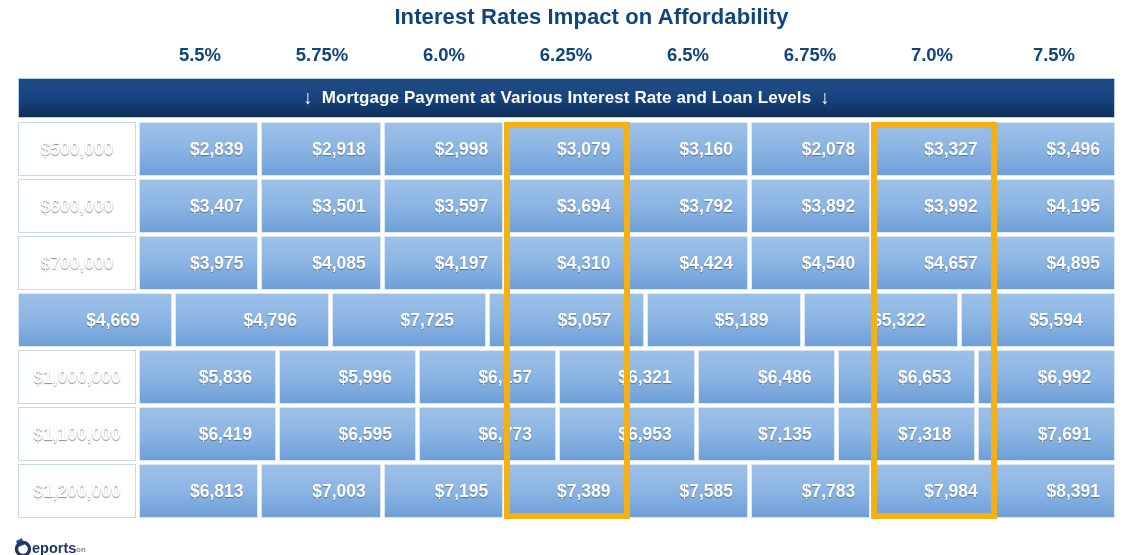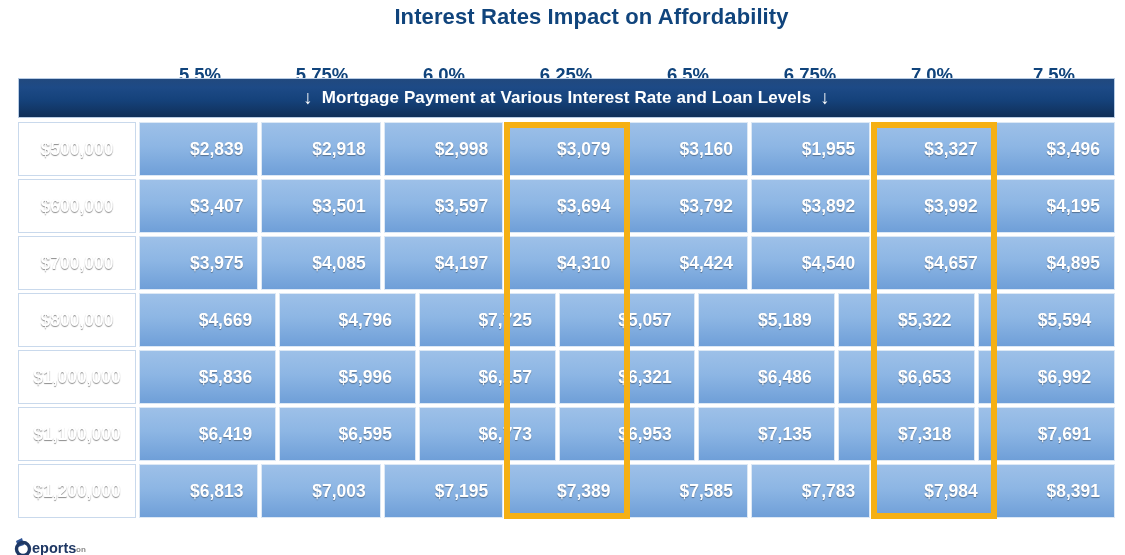--- a/index.html
+++ b/index.html
@@ -28,21 +28,21 @@
     font-weight: bold;
     color: #10447c;
     letter-spacing: 0.1px;
     white-space: nowrap;
     padding-left: 29px;
   }
 
   
   #rate-header-row {
     position: absolute;
-    top: 60px;
+    top: 40px;
     left: 18px;
     width: 1097px;
     height: 30px;
     display: flex;
   }
   #rate-header-row .rate-spacer {
     width: 121px;
     flex: 0 0 121px;
   }
   #rate-header-row .rate-head {
@@ -187,21 +187,21 @@
 
 <div id="grid">
 
   <div class="grid-row">
     <div class="row-head">$500,000</div>
     <div class="data-cell">$2,839</div>
     <div class="data-cell">$2,918</div>
     <div class="data-cell">$2,998</div>
     <div class="data-cell">$3,079</div>
     <div class="data-cell">$3,160</div>
-    <div class="data-cell">$1,955</div>
+    <div class="data-cell">$2,078</div>
     <div class="data-cell">$3,327</div>
     <div class="data-cell">$3,496</div>
   </div>
 
   <div class="grid-row">
     <div class="row-head">$600,000</div>
     <div class="data-cell">$3,407</div>
     <div class="data-cell">$3,501</div>
     <div class="data-cell">$3,597</div>
     <div class="data-cell">$3,694</div>
@@ -217,21 +217,20 @@
     <div class="data-cell">$4,085</div>
     <div class="data-cell">$4,197</div>
     <div class="data-cell">$4,310</div>
     <div class="data-cell">$4,424</div>
     <div class="data-cell">$4,540</div>
     <div class="data-cell">$4,657</div>
     <div class="data-cell">$4,895</div>
   </div>
 
   <div class="grid-row">
-    <div class="row-head">$800,000</div>
     <div class="data-cell">$4,669</div>
     <div class="data-cell">$4,796</div>
     <div class="data-cell">$7,725</div>
     <div class="data-cell">$5,057</div>
     <div class="data-cell">$5,189</div>
     <div class="data-cell">$5,322</div>
     <div class="data-cell">$5,594</div>
   </div>
 
   <div class="grid-row">

